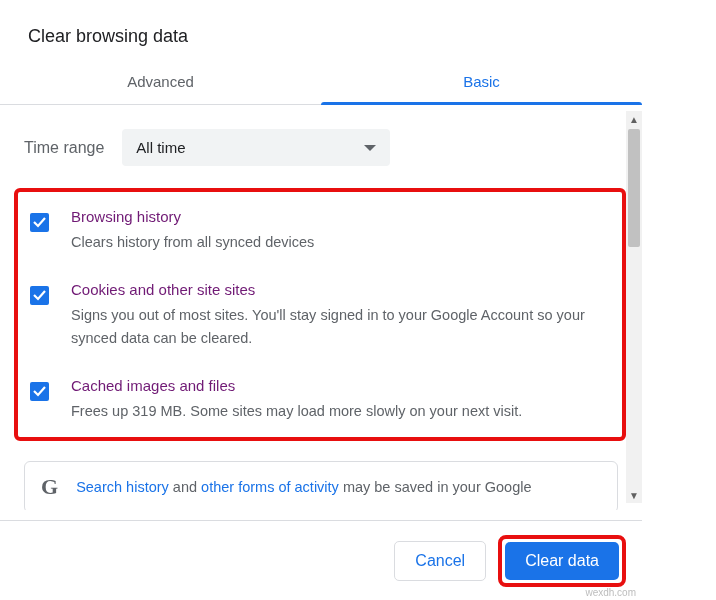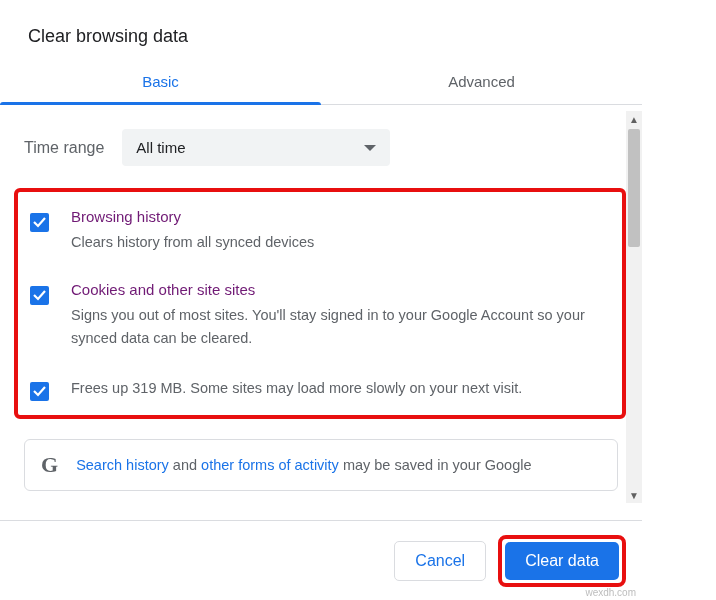--- a/index.html
+++ b/index.html
@@ -205,25 +205,25 @@
     }
   </style>
 </head>
 <body>
 
 <div class="dialog">
 
   <div class="dialog-title">Clear browsing data</div>
 
   <div class="tabs">
+    <div class="tab">
+      <span>Advanced</span>
+    </div>
     <div class="tab active">
       <span>Basic</span>
-    </div>
-    <div class="tab">
-      <span>Advanced</span>
     </div>
   </div>
 
   <div class="content-wrap">
     <div class="content">
 
       <div class="time-row">
         <span class="time-label">Time range</span>
         <div class="select">
           <span>All time</span>
@@ -257,20 +257,21 @@
           </div>
         </div>
 
         <div class="option">
           <div class="checkbox">
             <svg width="15" height="15" viewBox="0 0 15 15">
                 <path d="M2 7 L6 11 L13 3" stroke="#fff" stroke-width="2.2" fill="none"></path>
               </svg>
           </div>
           <div class="opt-text">
+            <div class="opt-title">Cached images and files</div>
             <div class="opt-desc">Frees up 319 MB. Some sites may load more slowly on your next visit.</div>
           </div>
         </div>
 
       </div>
 
       <div class="info-row">
         <span class="g-icon">G</span>
         <span>
           <span class="link">Search history</span><span> and </span><span class="link">other forms of activity</span><span> may be saved in your Google</span>

